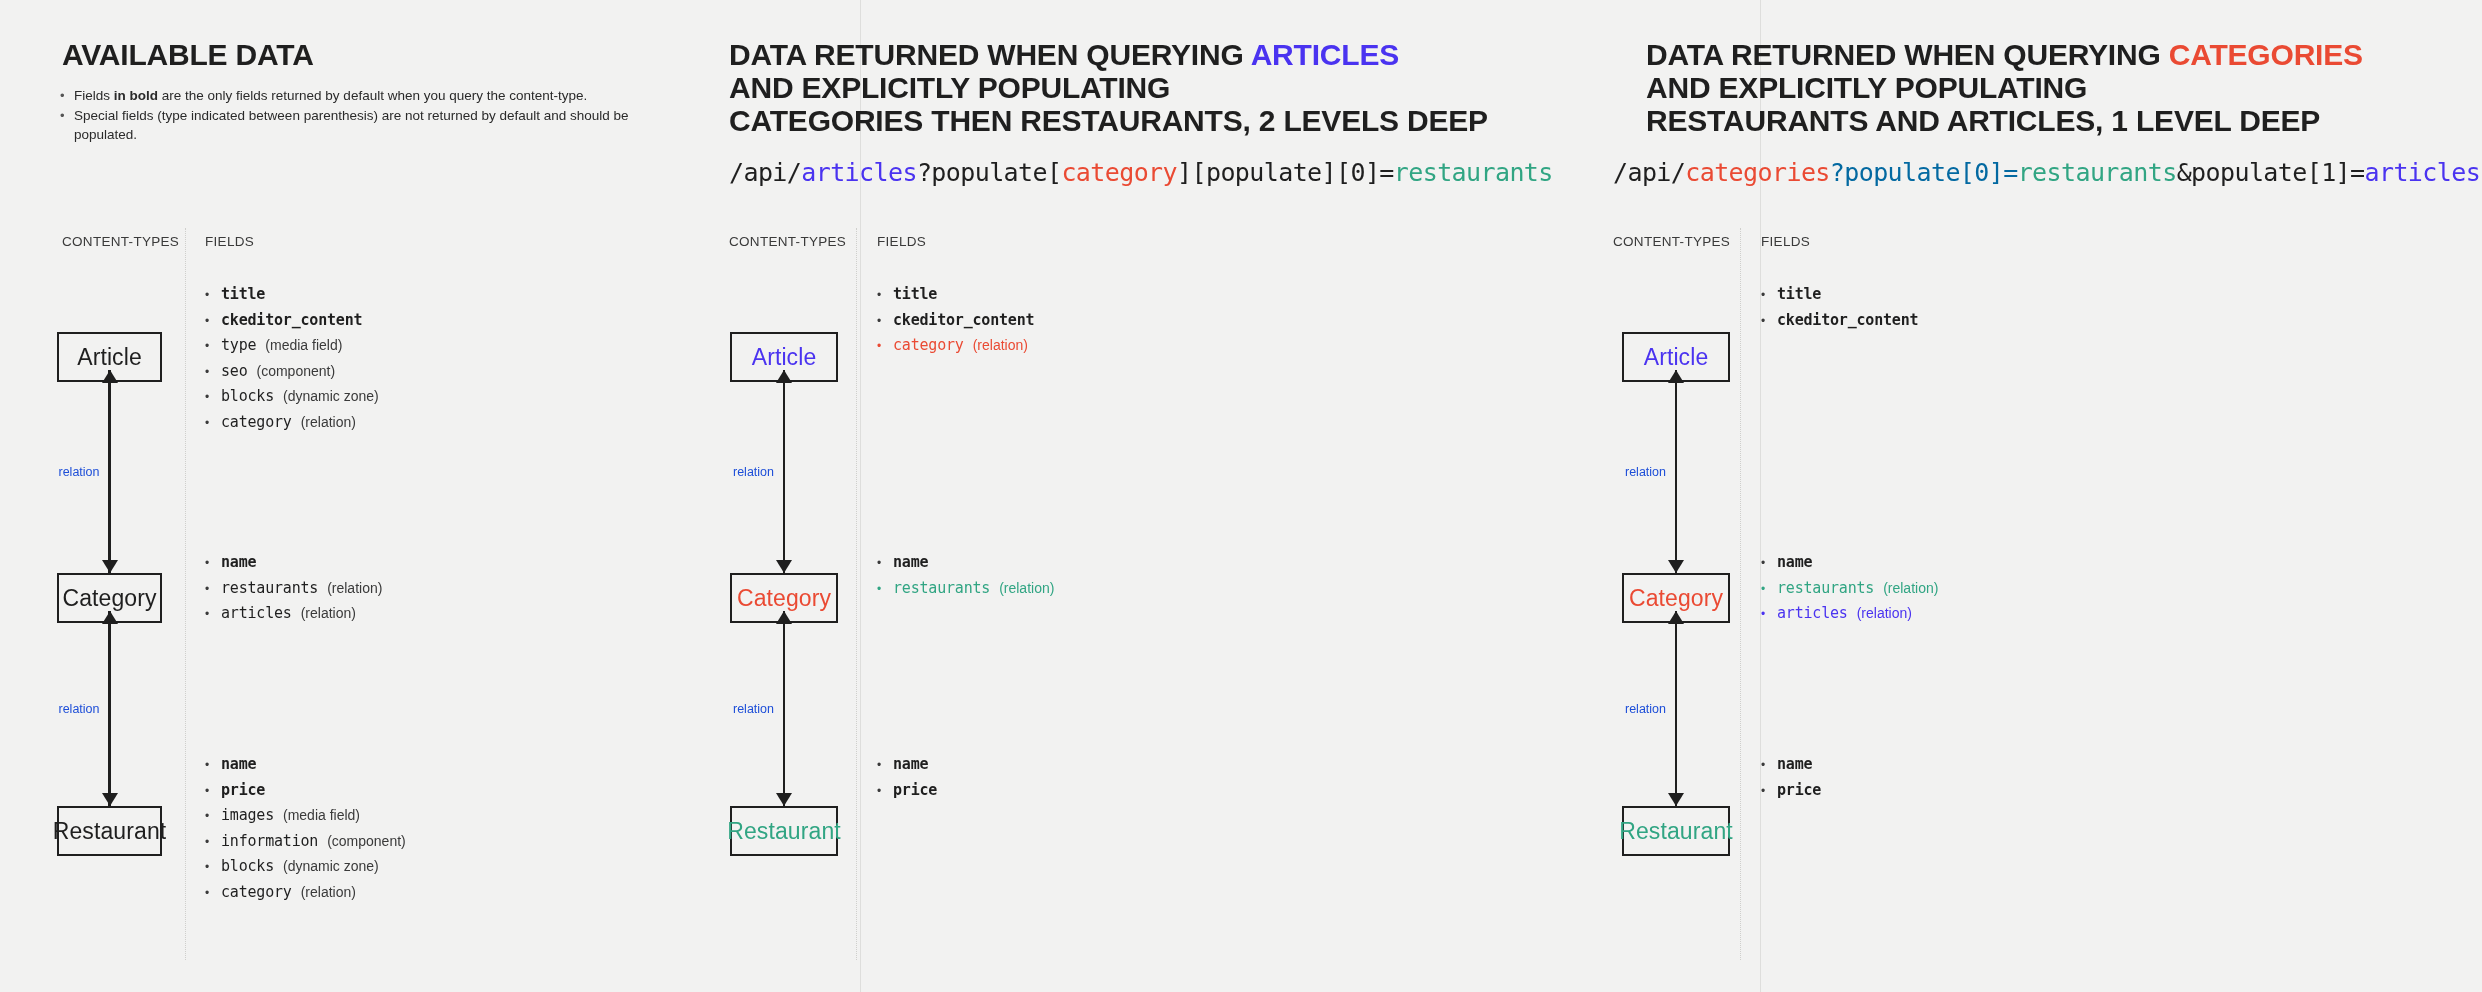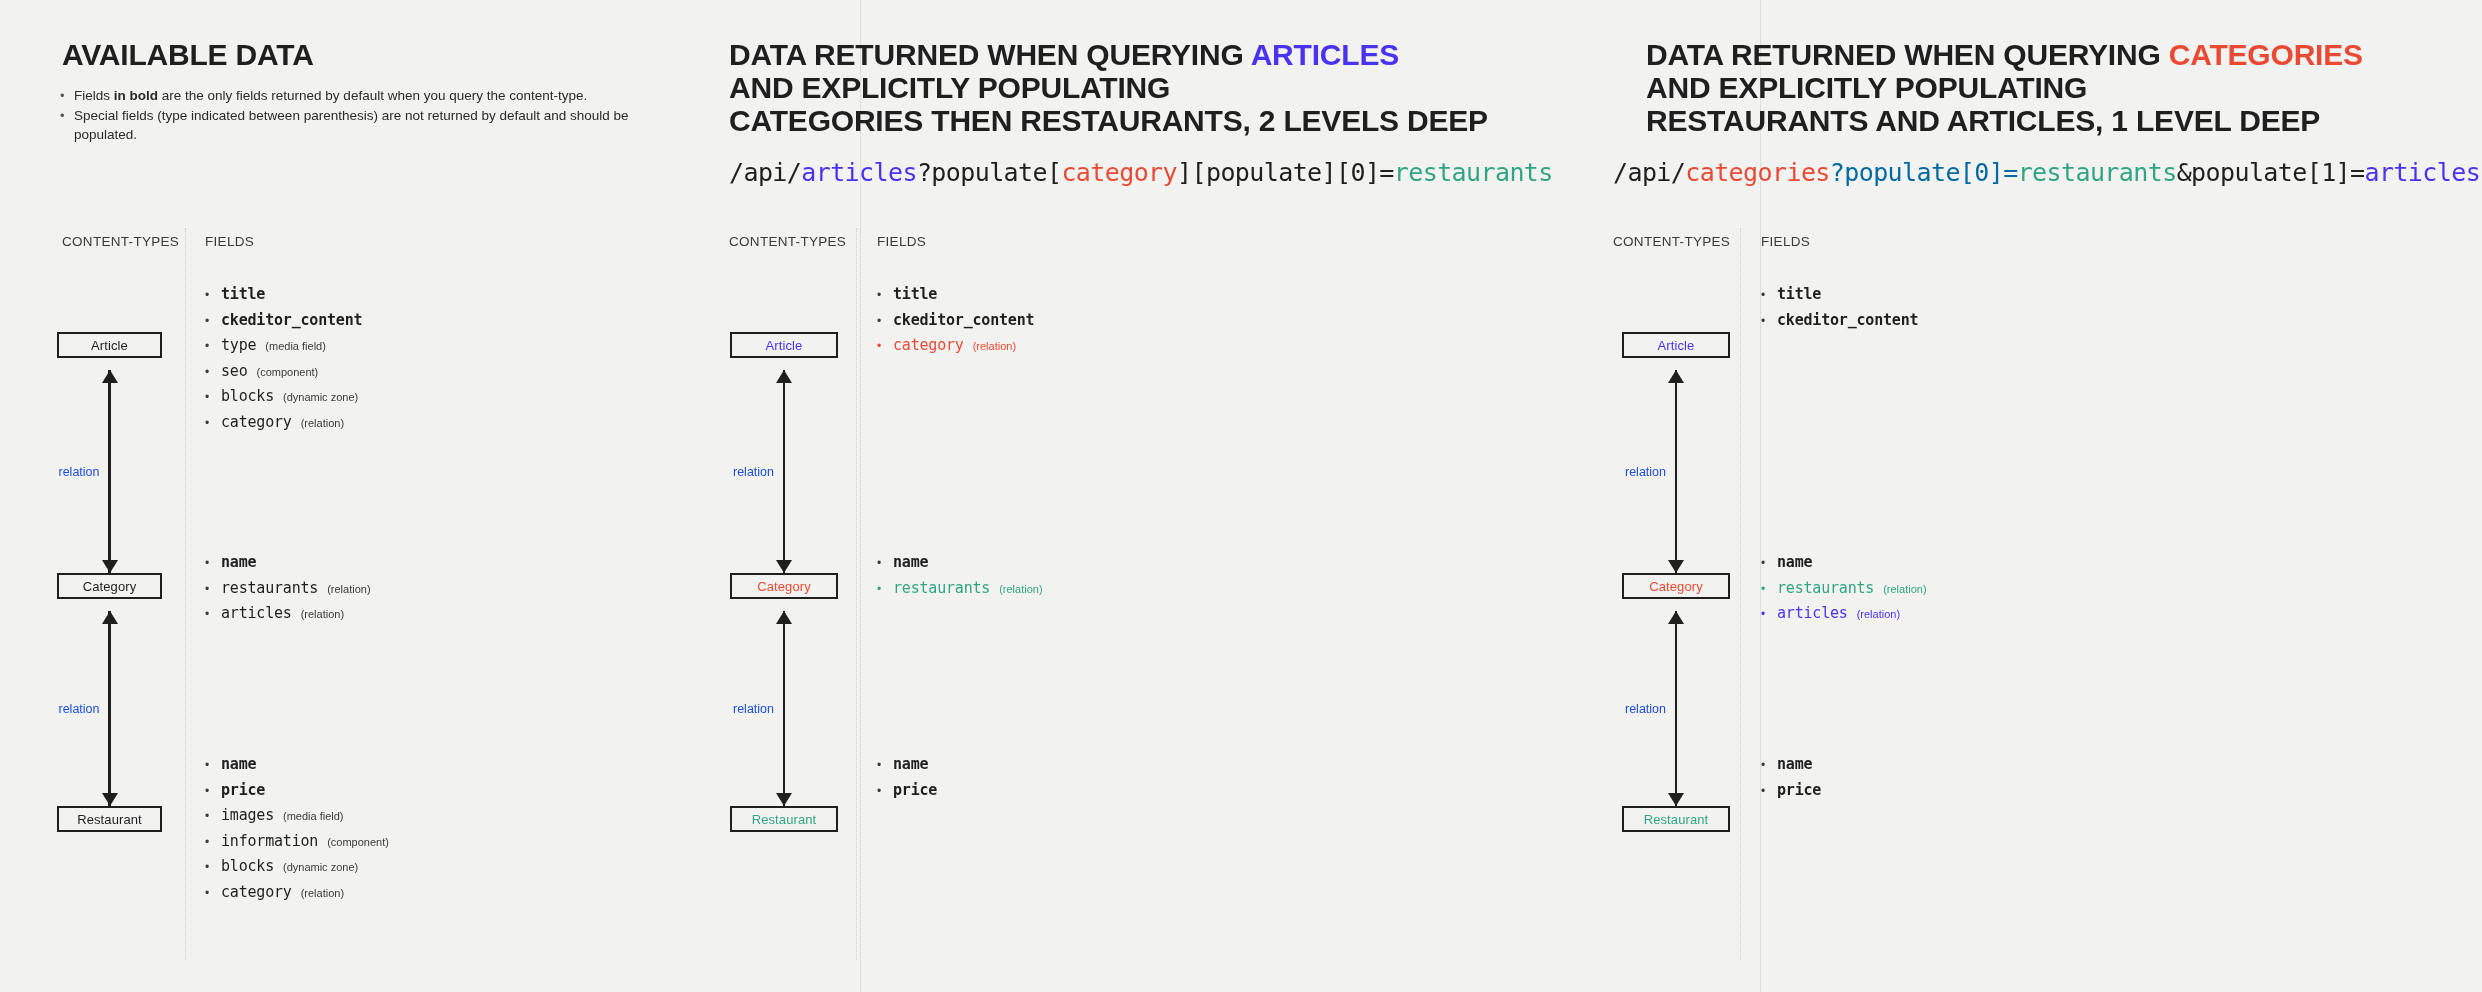--- a/index.html
+++ b/index.html
@@ -98,25 +98,25 @@
     width: 1px;
     top: 228px;
     height: 732px;
     border-left: 1.5px dotted #cfcfcc;
   }
   .node-box {
     position: absolute;
     box-sizing: border-box;
     border: 2.5px solid #1f1f1f;
     background: #f2f2f1;
-    height: 26px;
+    height: 50px;
     display: flex;
     align-items: center;
     justify-content: center;
-    font-size: 13px;
+    font-size: 23px;
     color: #1f1f1f;
     letter-spacing: 0.1px;
   }
   .node-box.c-blue  { color: #4a33f0; }
   .node-box.c-red   { color: #ea4a33; }
   .node-box.c-green { color: #31a583; }
 
   .edge { position: absolute; }
   .edge .shaft {
     position: absolute;
@@ -161,21 +161,21 @@
   }
   .field-row .fname {
     font-family: "DejaVu Sans Mono", "Liberation Mono", monospace;
     font-size: 15px;
     color: #1f1f1f;
     letter-spacing: -0.2px;
   }
   .field-row.bold .fname { font-weight: bold; }
   .field-row .ftype {
     font-family: "Liberation Sans", sans-serif;
-    font-size: 11px;
+    font-size: 14px;
     color: #3a3a3a;
     margin-left: 9px;
   }
   .field-row.t-red   .fdot,
   .field-row.t-red   .fname,
   .field-row.t-red   .ftype   { color: #ea4a33; }
   .field-row.t-green .fdot,
   .field-row.t-green .fname,
   .field-row.t-green .ftype   { color: #31a583; }
   .field-row.t-blue  .fdot,

